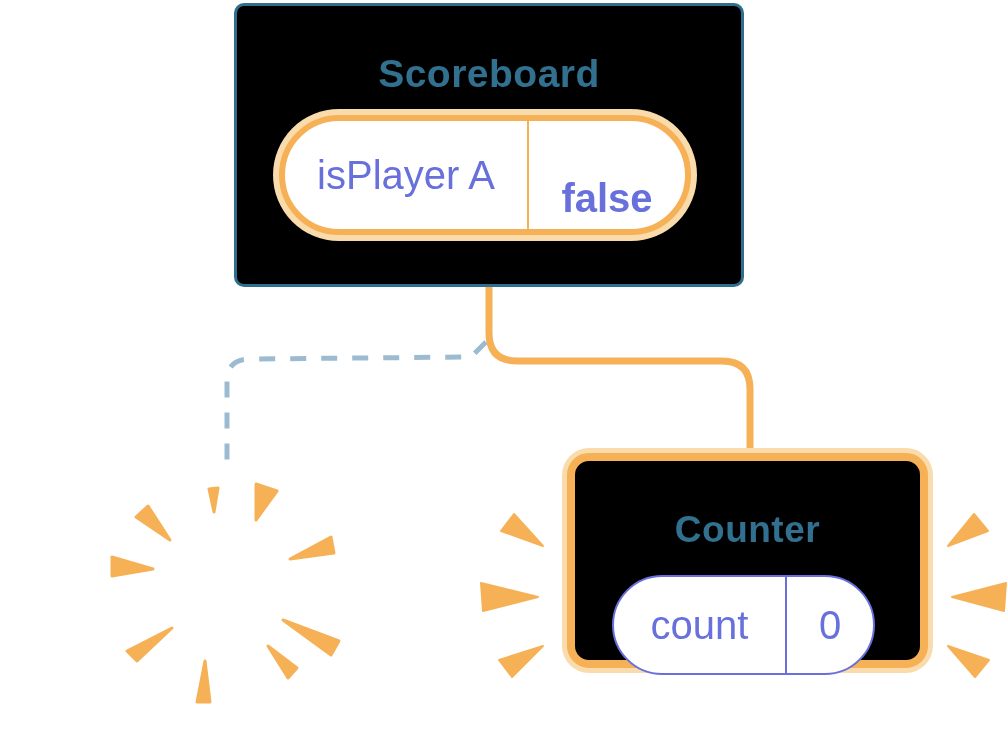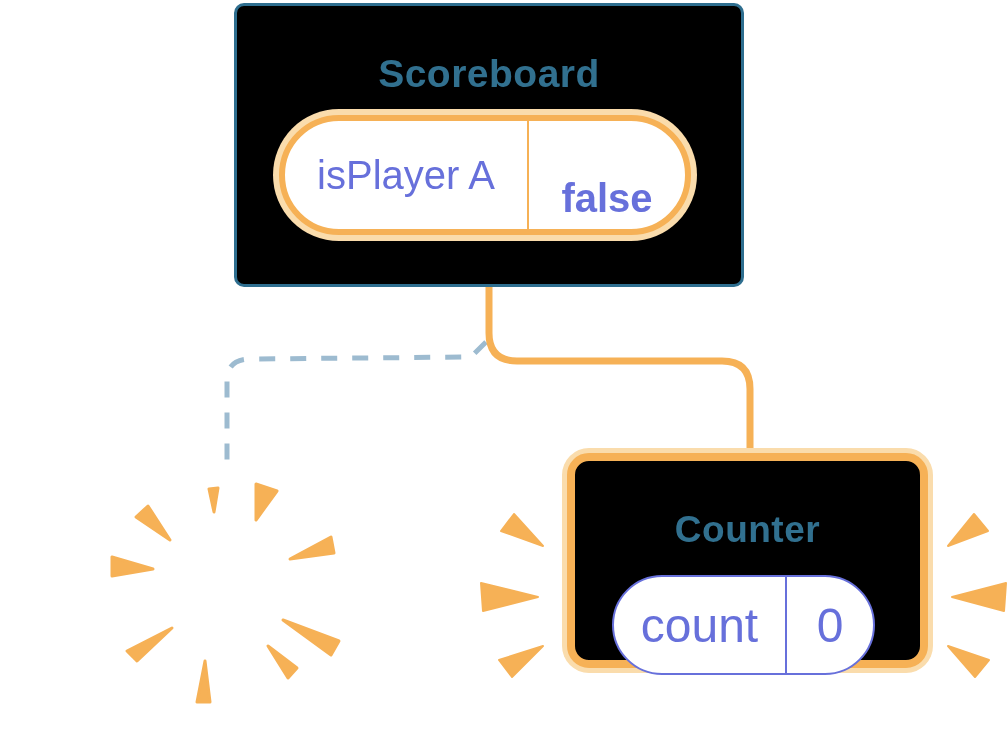--- a/index.html
+++ b/index.html
@@ -29,21 +29,21 @@
               color:#6770DB;box-sizing:border-box;}
 
   .pill-hot{left:42px;top:109px;width:412px;height:120px;
             border:6px solid #F6B156;box-shadow:0 0 0 6px #FADCAC;}
   .pill-hot .cell{font-size:40px;}
   .pill-hot .cell.key{width:244px;border-right:2px solid #F6B156;}
   .pill-hot .cell.val{flex:1;font-weight:700;margin-top:46px;}
 
   .pill-cold{left:37px;top:114px;width:263px;height:100px;
              border:2px solid #6770DB;}
-  .pill-cold .cell{font-size:48px;}
+  .pill-cold .cell{font-size:40px;}
   .pill-cold .cell.key{width:173px;border-right:2px solid #6770DB;}
   .pill-cold .cell.val{flex:1;}
 </style>
 </head>
 <body>
 
 <div class="canvas">
 
   <svg class="layer" viewBox="0 0 1008 750">
 

